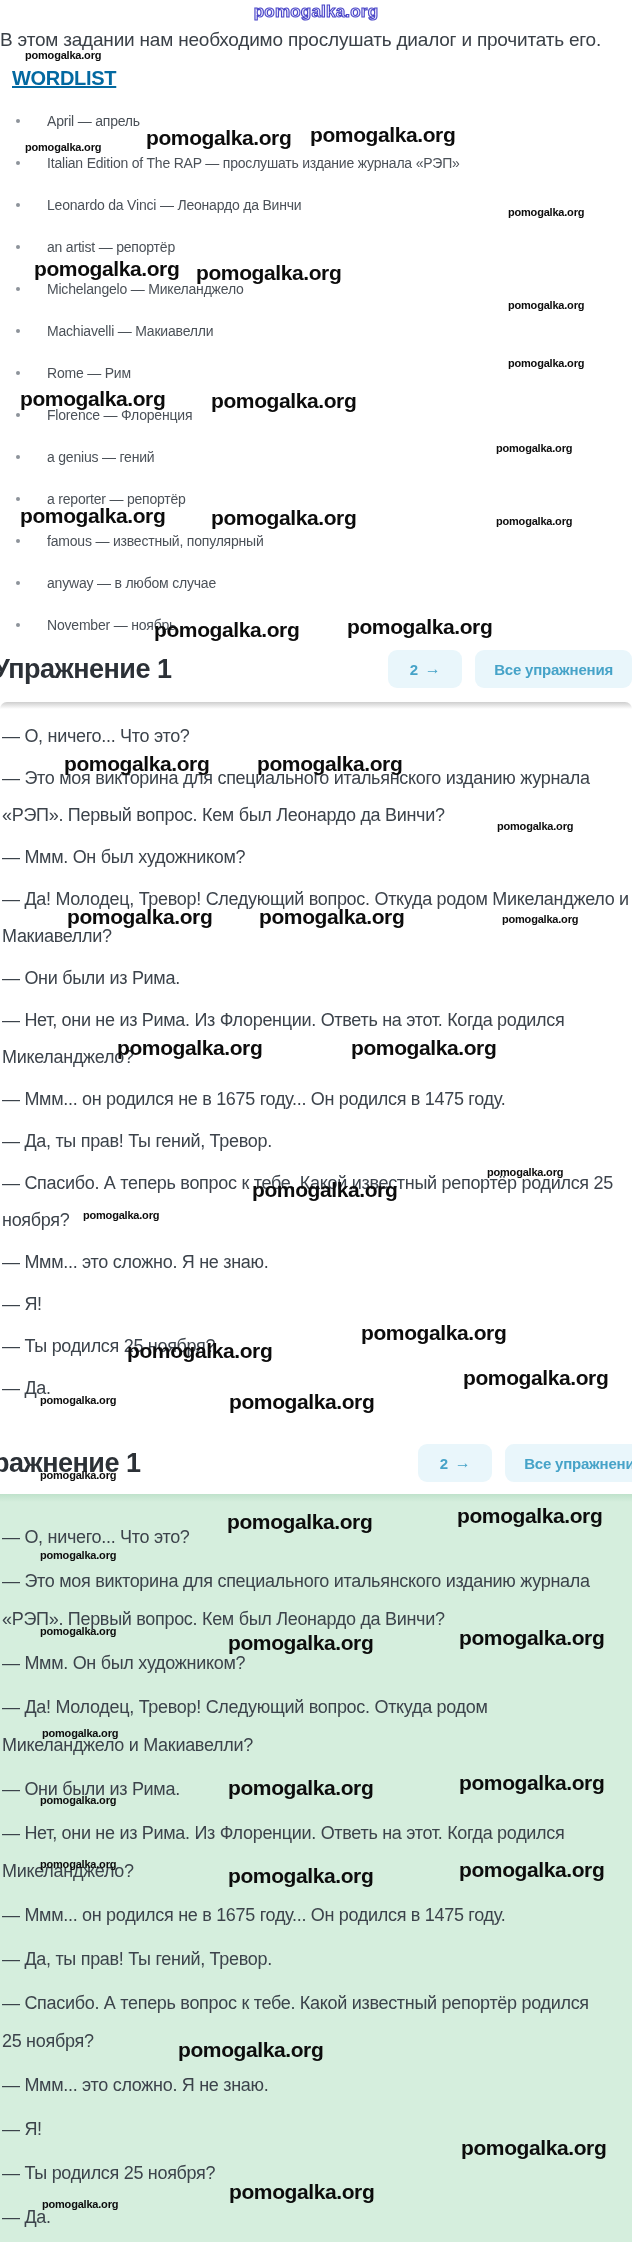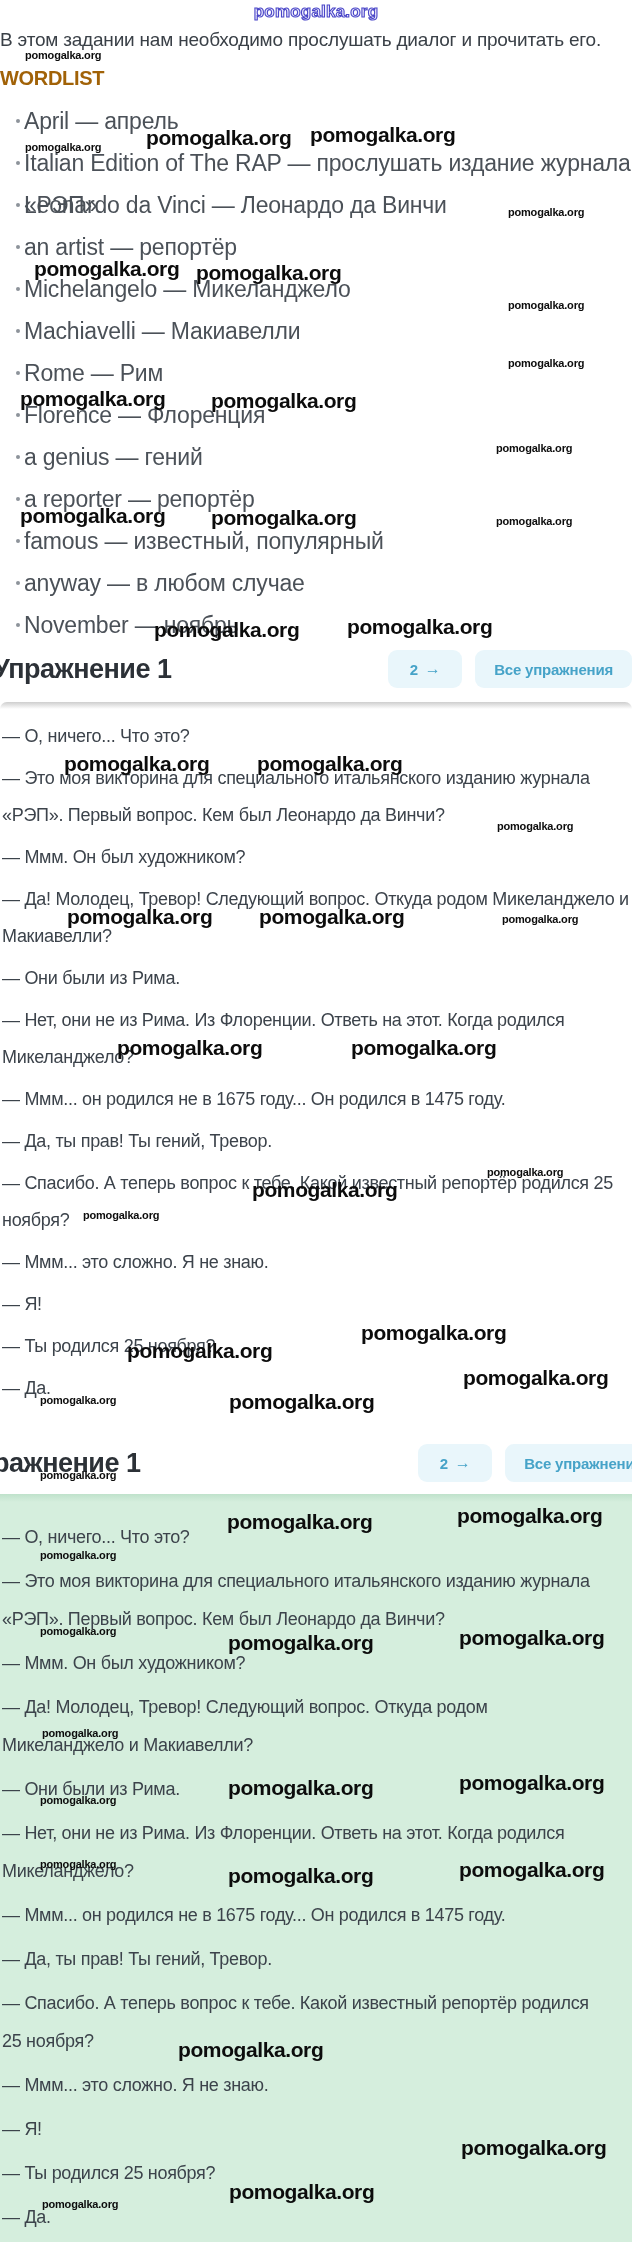--- a/index.html
+++ b/index.html
@@ -12,23 +12,23 @@
   .wm-layer{position:absolute;inset:0;pointer-events:none;z-index:5;}
   .wm-layer span{position:absolute;color:#0c0c0c;white-space:nowrap;}
   .wm-s{font-size:11px;font-weight:700;letter-spacing:-0.2px;}
   .wm-l{font-size:21px;font-weight:700;letter-spacing:-0.4px;}
   .wm-p{
     font-size:17px;font-weight:700;left:0 !important;right:0;text-align:center;
     color:#eceafc !important;-webkit-text-stroke:1.1px #4a46c8;letter-spacing:0.2px;
   }
   
   .intro{margin:28px 0 0 0;font-size:19px;line-height:24px;color:#3a4047;letter-spacing:-0.2px;}
-  .wl-title{margin:14px 0 0 0;font-size:20px;line-height:24px;color:#a16207;font-weight:700;letter-spacing:-0.3px;}
+  .wl-title{margin:14px 0 0 12px;font-size:20px;line-height:24px;color:#0369a1;font-weight:700;letter-spacing:-0.3px;text-decoration:underline;}
   .wordlist{margin:10px 0 0 0;padding:0;list-style:none;}
-  .wordlist li{position:relative;height:42px;line-height:42px;padding-left:24px;font-size:23px;color:#4b5158;letter-spacing:-0.2px;}
+  .wordlist li{position:relative;height:42px;line-height:42px;padding-left:47px;font-size:14px;color:#4b5158;letter-spacing:-0.2px;}
   .wordlist .dot{position:absolute;left:16px;top:19px;width:4px;height:4px;border-radius:50%;background:#8d939a;}
   
   .ex-header{display:flex;align-items:center;height:42px;margin-top:4px;}
   .ex-header h2{margin:0;font-size:27px;font-weight:700;color:#2c3137;letter-spacing:-0.5px;flex:1;white-space:nowrap;}
   .ex-header.cut1 h2{margin-left:-7px;}
   .ex-header.cut2{margin-top:16px;}
   .ex-header.cut2 h2{margin-left:-38px;}
   .btns{display:flex;gap:13px;align-items:center;}
   .ex-header.cut2 .btns{margin-right:-30px;}
   .btn{

